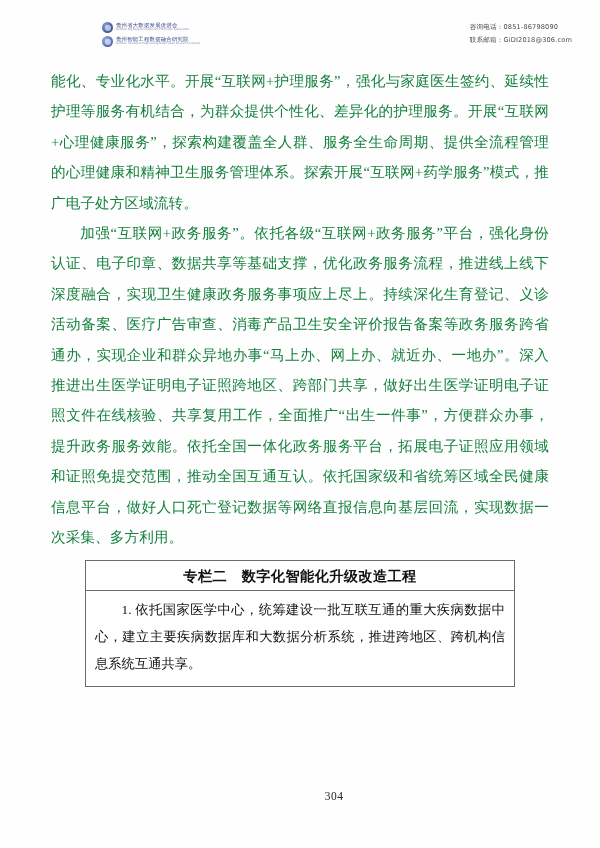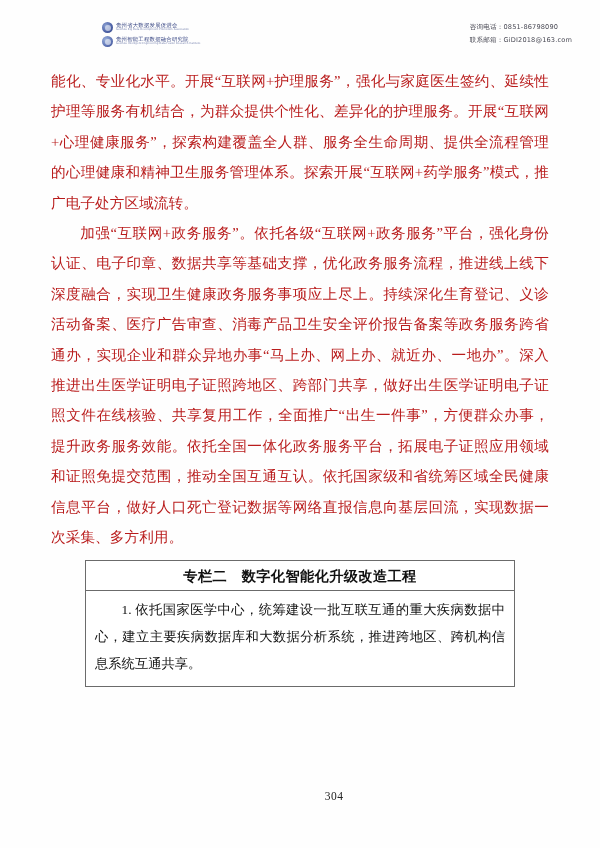--- a/index.html
+++ b/index.html
@@ -120,21 +120,21 @@
     width: 498px;
   }
 
   p.para {
     margin: 0;
     font-size: 14.6px;
     line-height: 30.4px;
     text-align: justify;
     text-justify: inter-ideograph;
     letter-spacing: 0.1px;
-    color: #b91c1c;
+    color: #15803d;
     font-family: "Liberation Serif", "DejaVu Serif", serif;
   }
   p.indent {
     text-indent: 2em;
   }
 
   
   .callout {
     margin-top: 7px;
     margin-left: 34px;
@@ -203,21 +203,21 @@
         <span class="logo-mark secondary"></span>
         <span class="logo-text">
           <span class="logo-cn">贵州智能工程数据融合研究院</span>
           <span class="logo-en">Guizhou Intelligent Engineering Data Fusion Research Institute</span>
         </span>
       </div>
     </div>
 
     <div class="contact-block">
       <span class="contact-line">咨询电话：0851-86798090</span>
-      <span class="contact-line">联系邮箱：GiDI2018@163.com</span>
+      <span class="contact-line">联系邮箱：GiDI2018@306.com</span>
     </div>
 
   </div>
 
   <div class="content">
 
     <p class="para">能化、专业化水平。开展“互联网+护理服务”，强化与家庭医生签约、延续性护理等服务有机结合，为群众提供个性化、差异化的护理服务。开展“互联网+心理健康服务”，探索构建覆盖全人群、服务全生命周期、提供全流程管理的心理健康和精神卫生服务管理体系。探索开展“互联网+药学服务”模式，推广电子处方区域流转。</p>
     <p class="para indent">加强“互联网+政务服务”。依托各级“互联网+政务服务”平台，强化身份认证、电子印章、数据共享等基础支撑，优化政务服务流程，推进线上线下深度融合，实现卫生健康政务服务事项应上尽上。持续深化生育登记、义诊活动备案、医疗广告审查、消毒产品卫生安全评价报告备案等政务服务跨省通办，实现企业和群众异地办事“马上办、网上办、就近办、一地办”。深入推进出生医学证明电子证照跨地区、跨部门共享，做好出生医学证明电子证照文件在线核验、共享复用工作，全面推广“出生一件事”，方便群众办事，提升政务服务效能。依托全国一体化政务服务平台，拓展电子证照应用领域和证照免提交范围，推动全国互通互认。依托国家级和省统筹区域全民健康信息平台，做好人口死亡登记数据等网络直报信息向基层回流，实现数据一次采集、多方利用。</p>
 
     <div class="callout">

